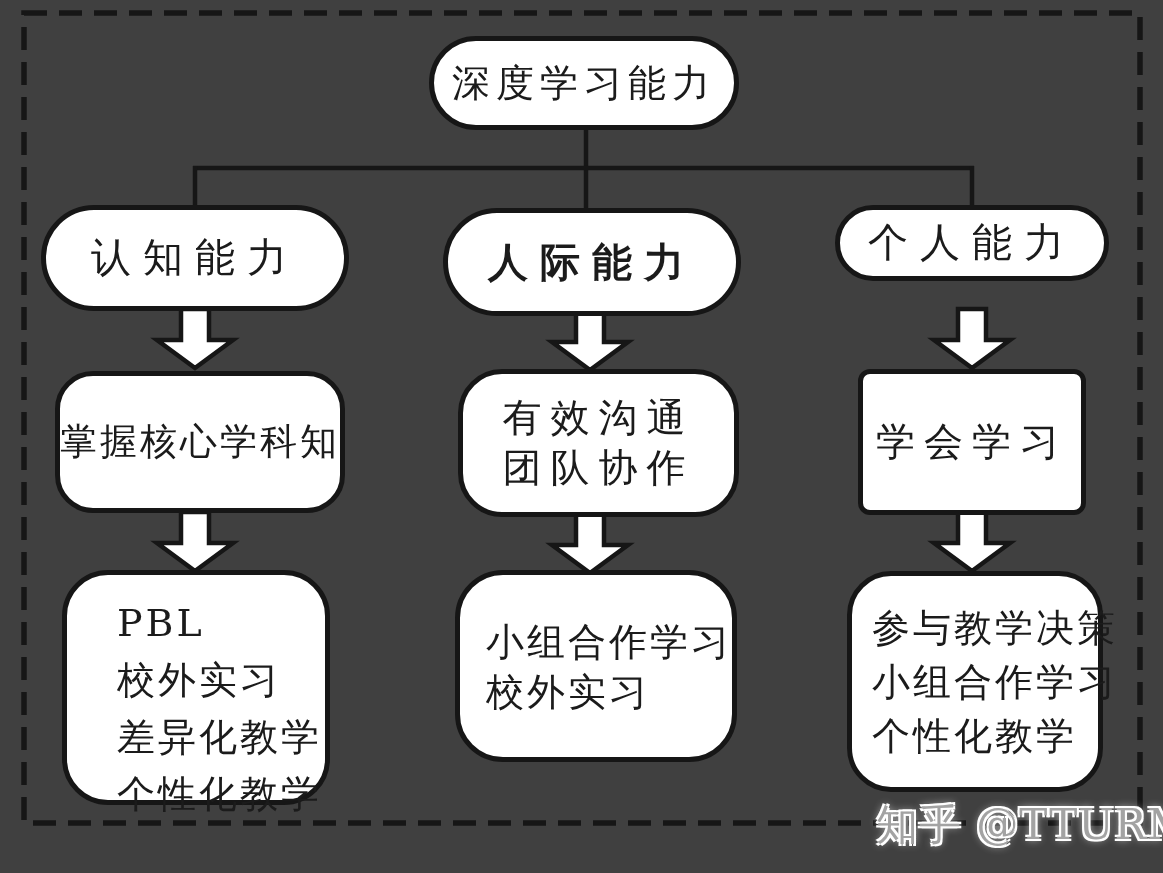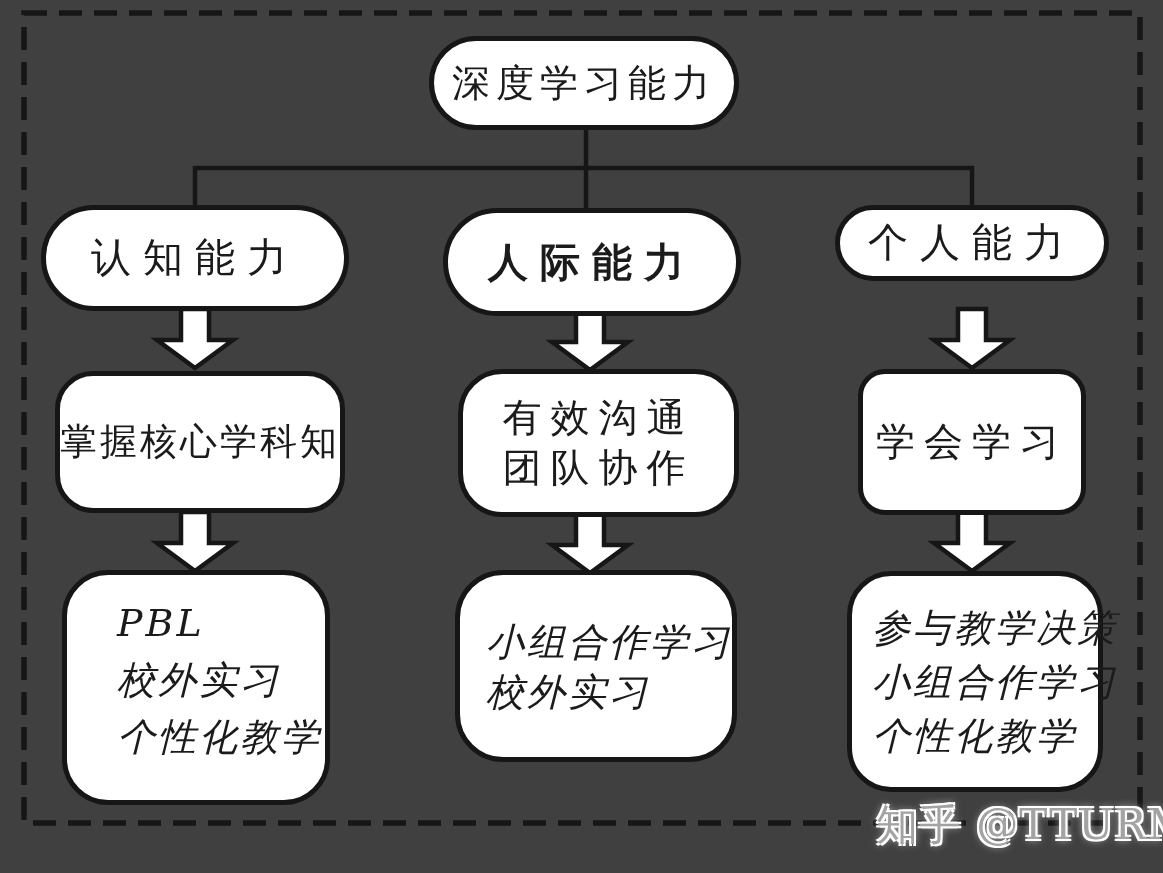--- a/index.html
+++ b/index.html
@@ -40,21 +40,20 @@
   .root-node     { font-size: 38px; letter-spacing: 6px; }
   .ability-node  { font-size: 40px; letter-spacing: 12px; }
   .skill-node    { font-size: 37px; letter-spacing: 3px; }
   .skill-node.wide-space { font-size: 39px; letter-spacing: 9px; }
   .strategy-node {
     font-size: 38px;
     letter-spacing: 3px;
     align-items: flex-start;
     justify-content: flex-start;
     text-align: left;
-    font-style: italic;
   }
   #strategies-1 { padding: 20px 0 0 50px; line-height: 1.5; }
   #strategies-2 { padding: 42px 0 0 26px;  line-height: 1.32; }
   #strategies-3 { padding: 26px 1px 0 20px;  line-height: 1.42; }
 
   #watermark {
     position: absolute;
     left: 876px;
     top: 797px;
     font-size: 42px;
@@ -105,27 +104,28 @@
     <div class="line">个人能力</div>
   </div>
 
   <div class="node rounded skill-node" style="left:55px; top:371px; width:290px; height:142px; border-radius:38px;">
     <div class="line">掌握核心学科知</div>
   </div>
   <div class="node rounded skill-node wide-space" style="left:458px; top:369px; width:281px; height:148px; border-radius:44px;">
     <div class="line">有效沟通</div>
     <div class="line">团队协作</div>
   </div>
-  <div class="node rounded skill-node wide-space" style="left:858px; top:369px; width:228px; height:146px; border-radius:27px;">
+  <div class="node rounded skill-node wide-space" style="left:858px; top:369px; width:228px; height:146px; border-radius:12px;">
     <div class="line">学会学习</div>
   </div>
 
   <div class="node rounded strategy-node" id="strategies-1" style="left:62px; top:570px; width:268px; height:235px; border-radius:46px;">
     <div class="line">PBL</div>
     <div class="line">校外实习</div>
+    <div class="line">差异化教学</div>
     <div class="line">个性化教学</div>
   </div>
   <div class="node rounded strategy-node" id="strategies-2" style="left:455px; top:570px; width:282px; height:192px; border-radius:48px;">
     <div class="line">小组合作学习</div>
     <div class="line">校外实习</div>
   </div>
   <div class="node rounded strategy-node" id="strategies-3" style="left:847px; top:571px; width:256px; height:221px; border-radius:44px;">
     <div class="line">参与教学决策</div>
     <div class="line">小组合作学习</div>
     <div class="line">个性化教学</div>

